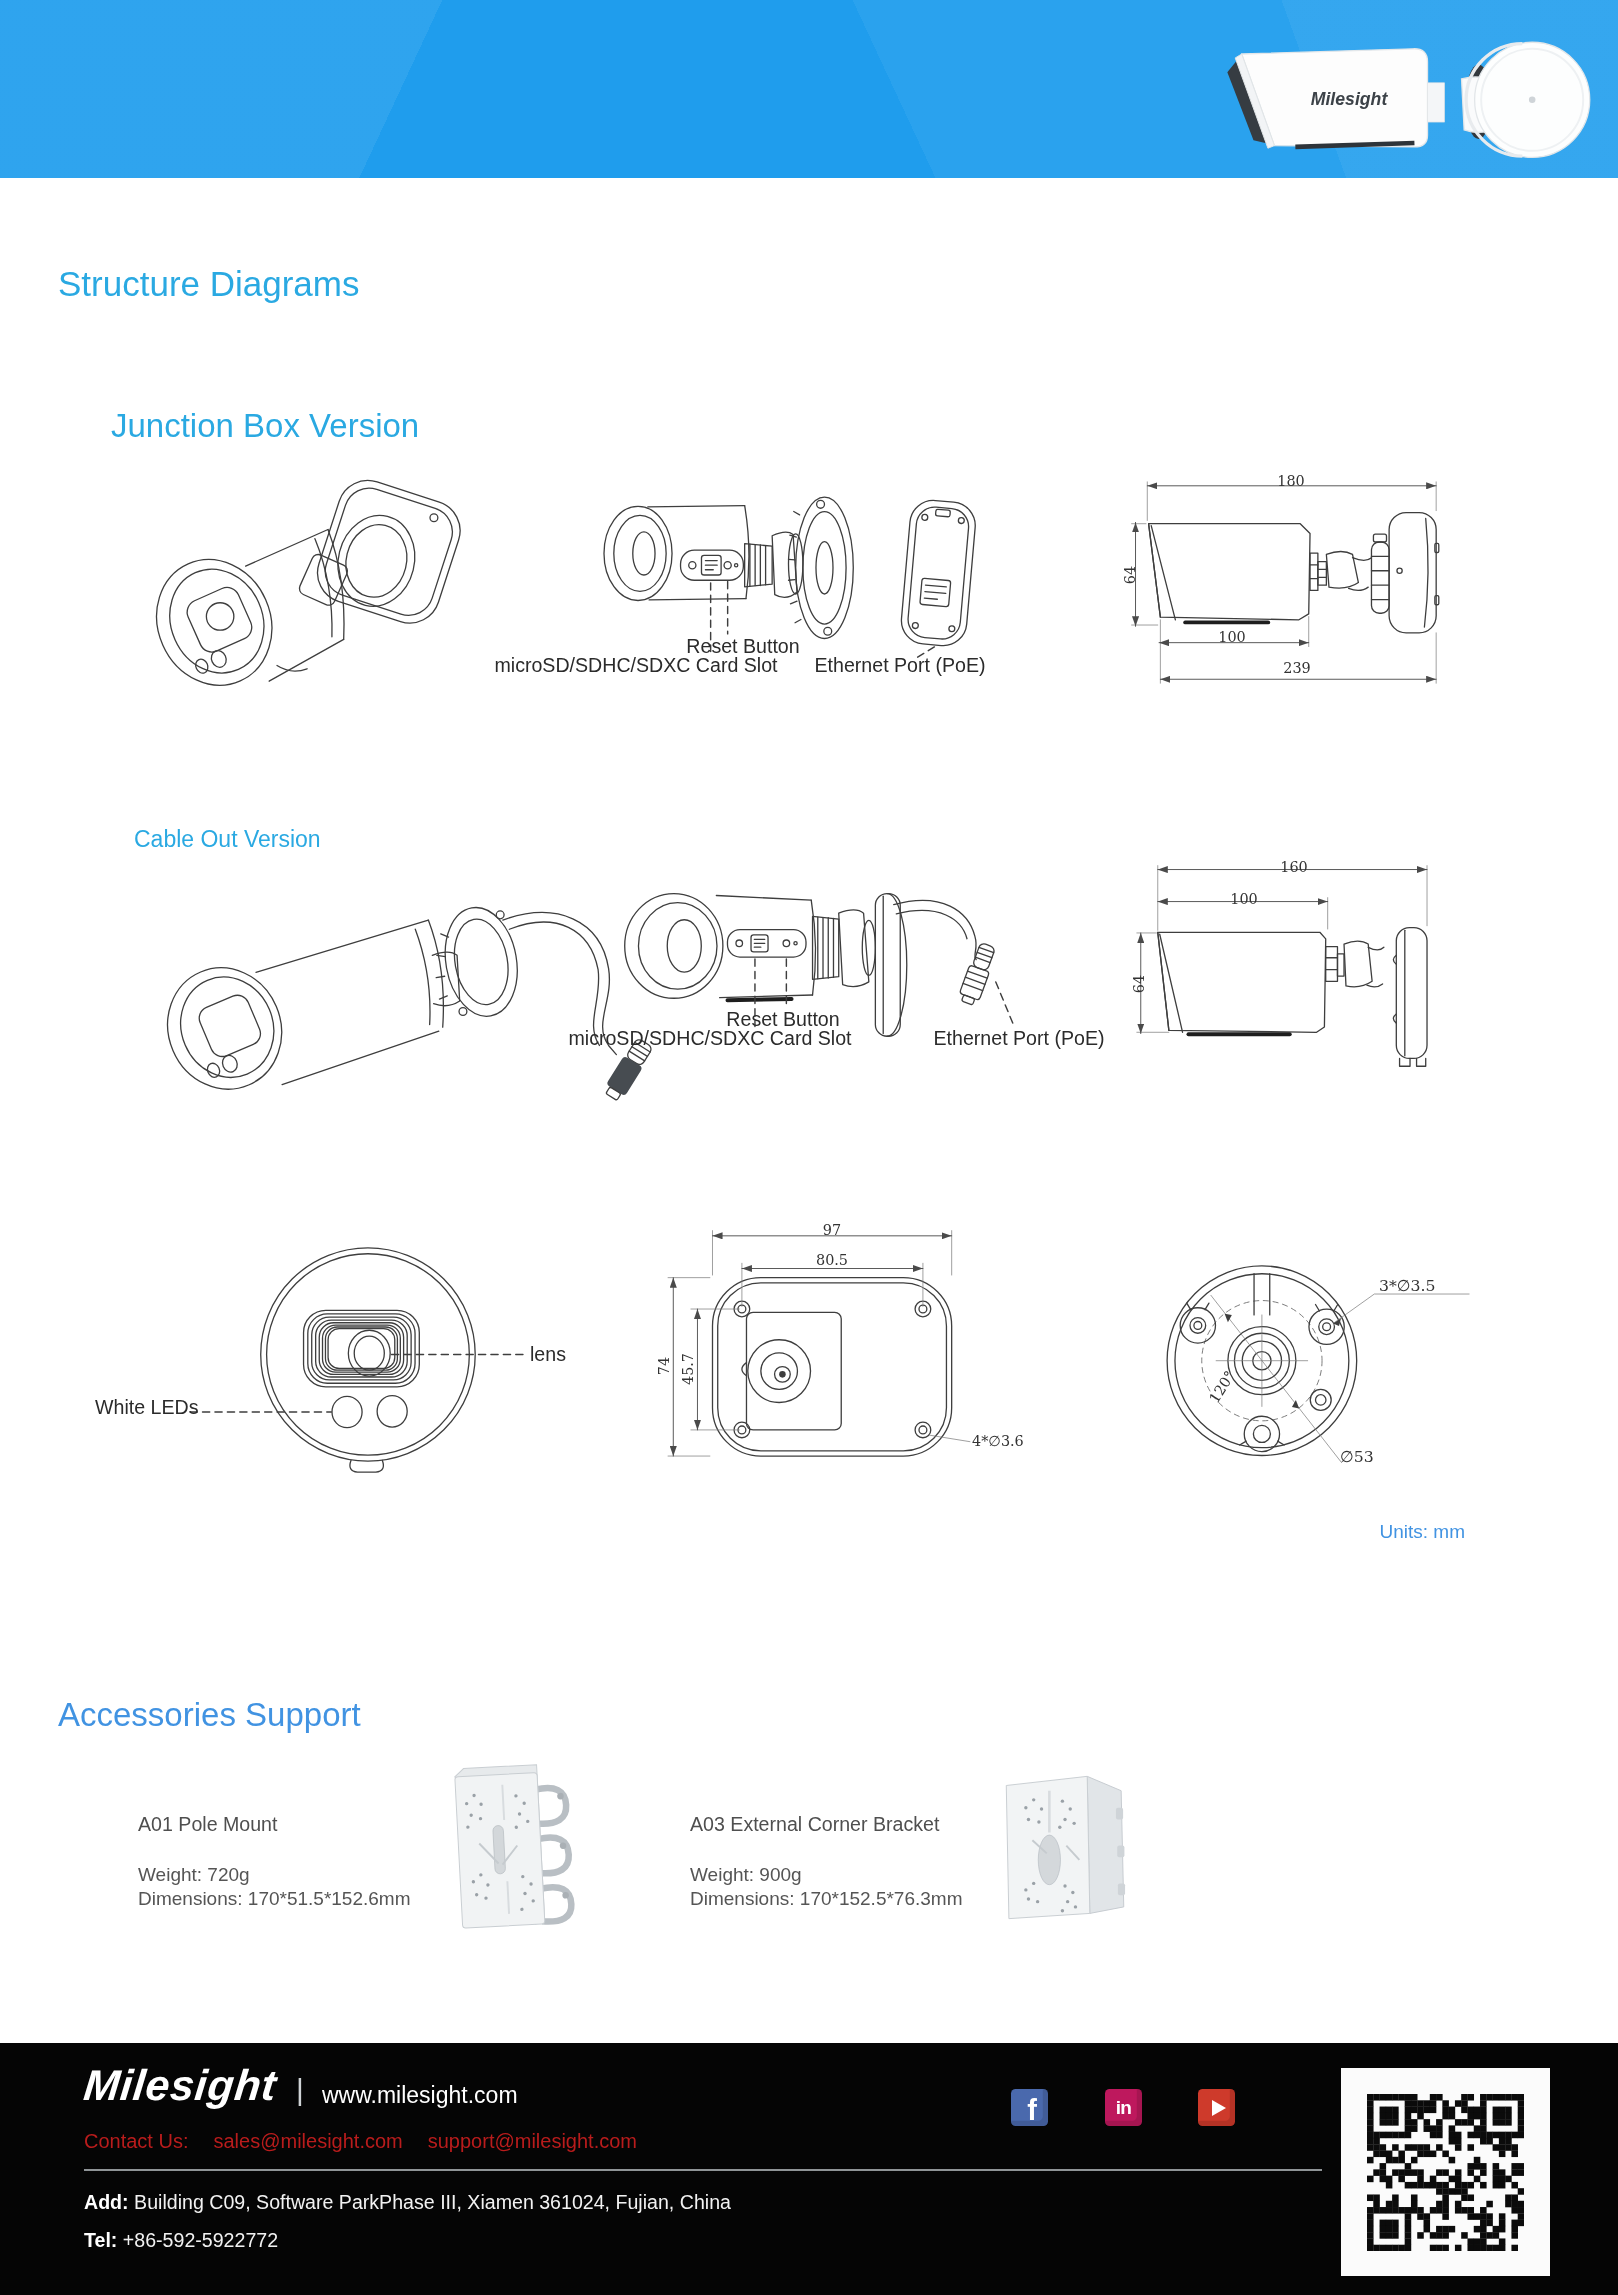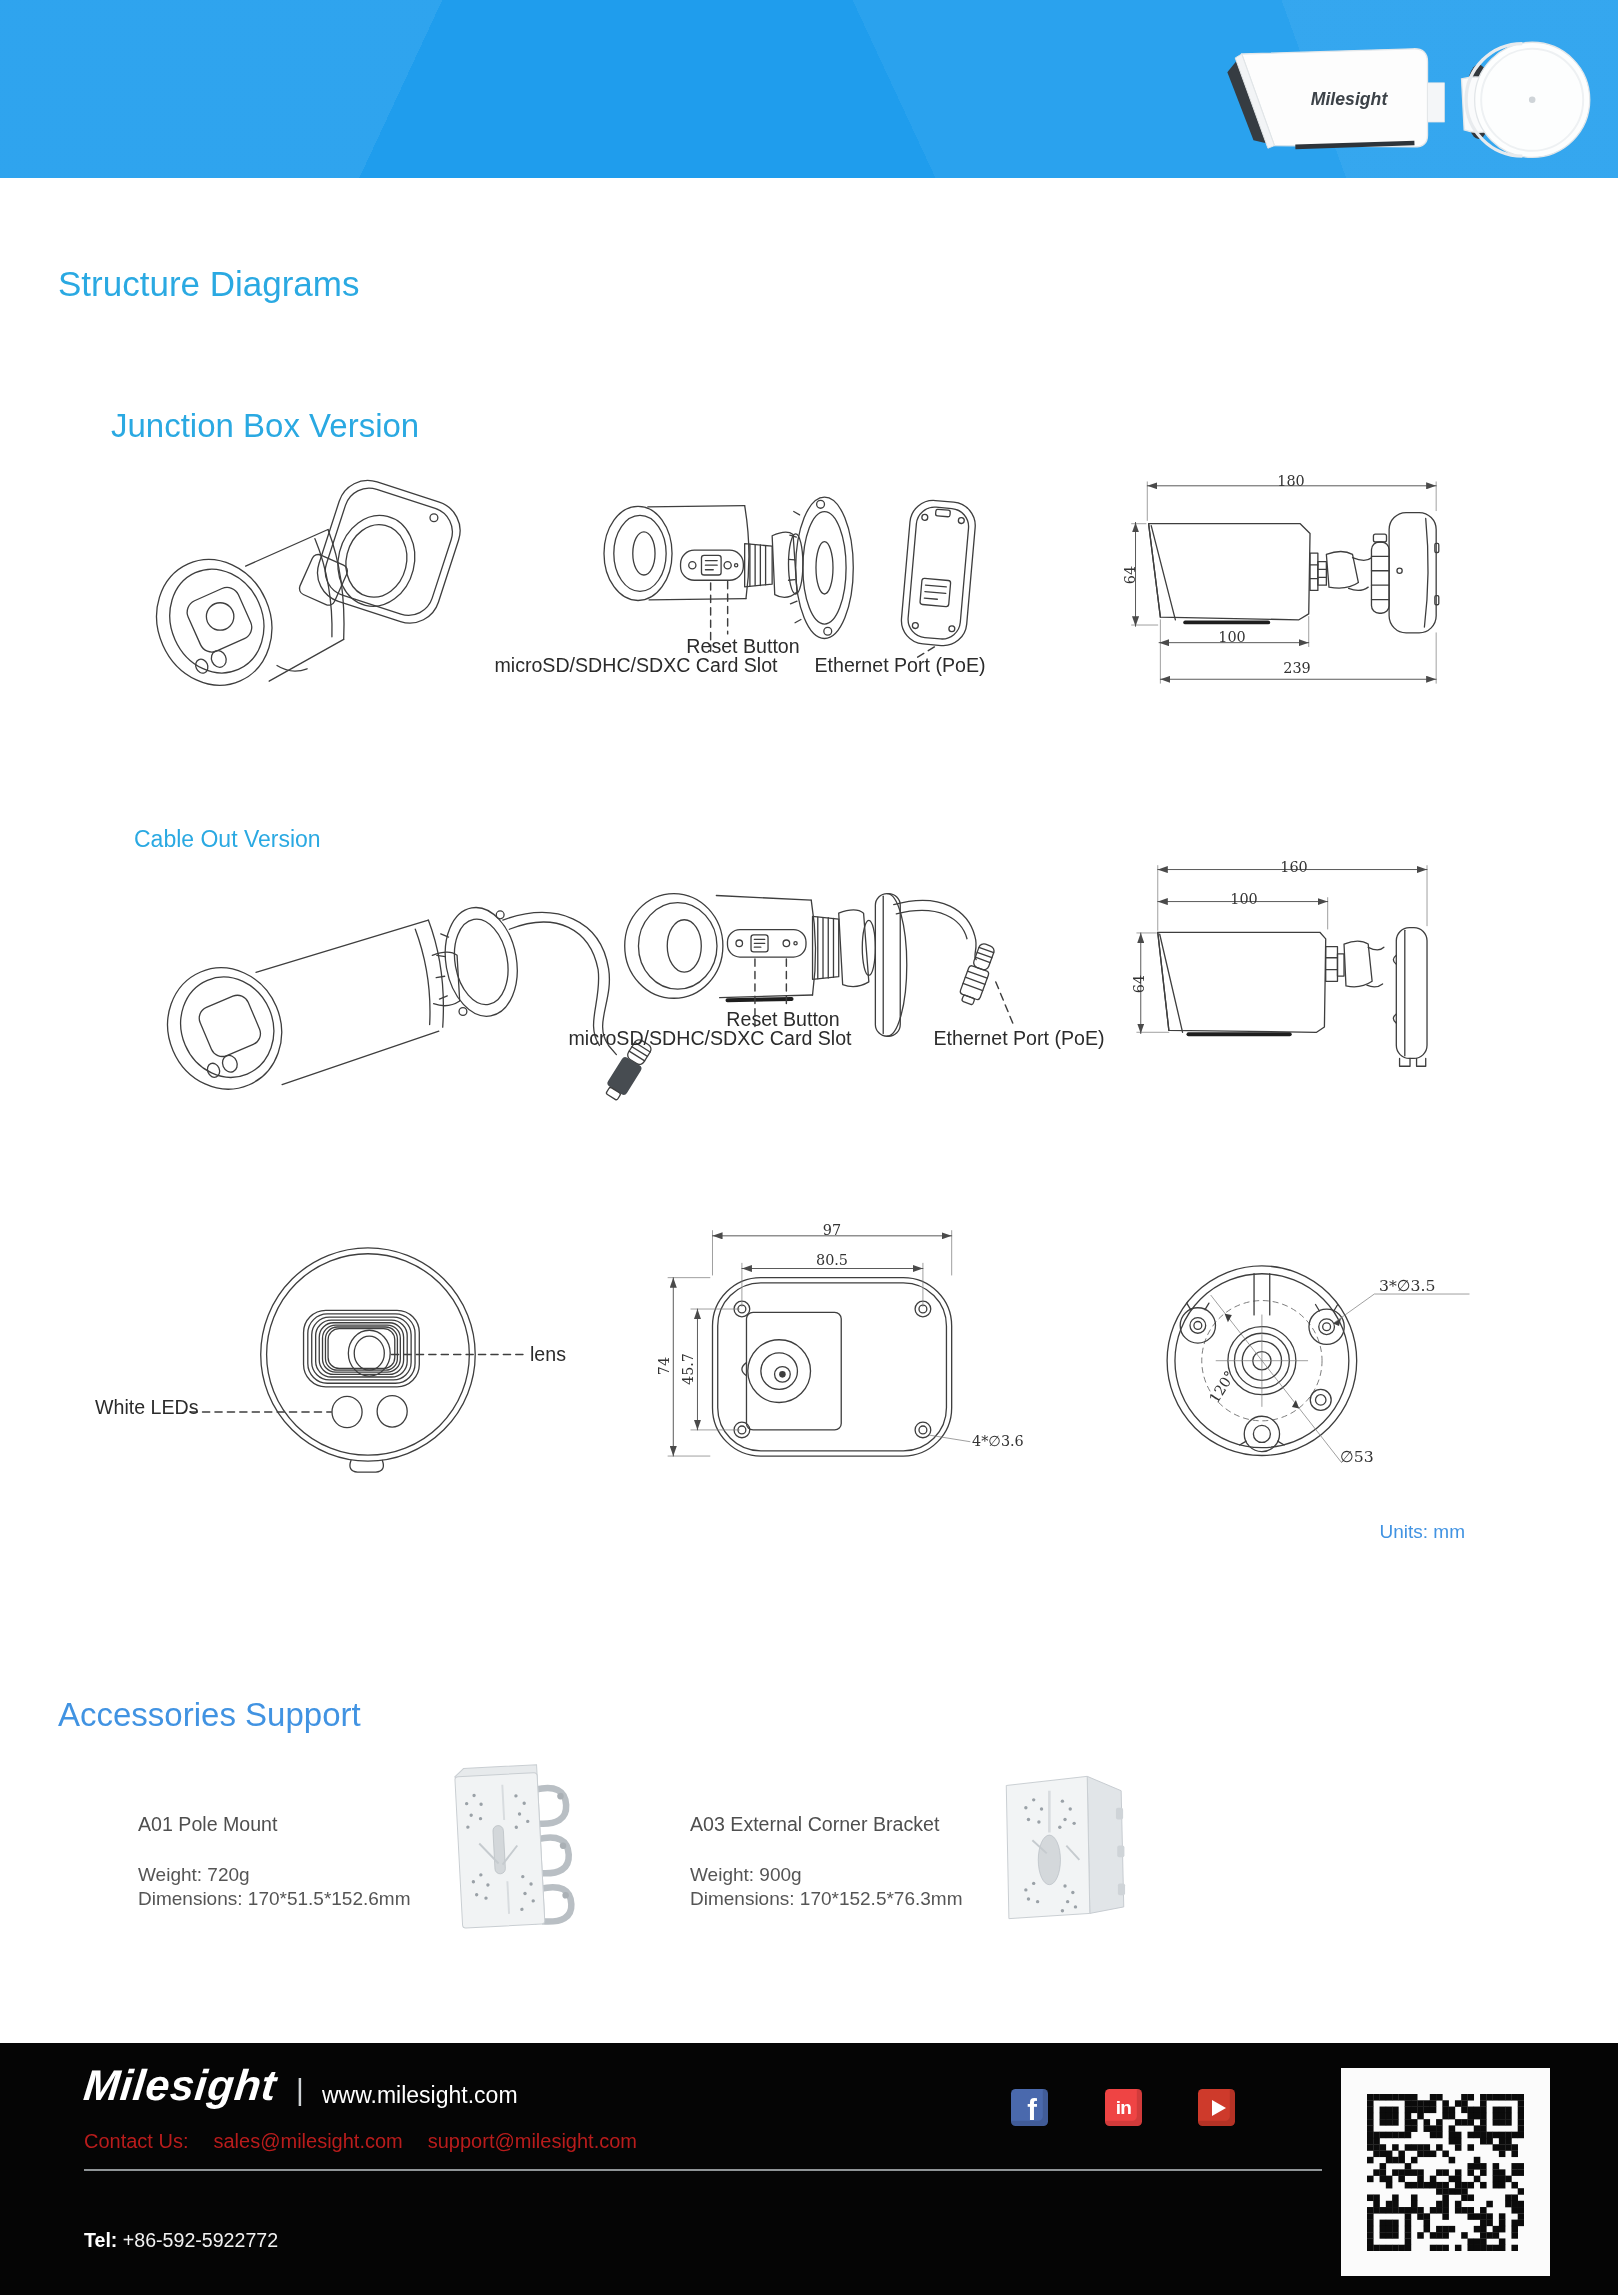--- a/index.html
+++ b/index.html
@@ -51,21 +51,21 @@
   .f-pipe{position:absolute;left:296px;top:2073px;color:#cfd3d6;font-size:30px;font-weight:200;}
   .f-web{position:absolute;left:322px;top:2082px;color:#ffffff;font-size:23px;}
   .f-contact{position:absolute;left:84px;top:2130px;color:#b91c1c;font-size:20px;font-weight:400;white-space:nowrap;}
   .f-contact span{margin-right:25px;}
   .f-divider{position:absolute;left:84px;top:2169px;width:1238px;height:2px;background:#8f9497;}
   .f-line{position:absolute;left:84px;color:#f2f2f2;font-size:19.6px;white-space:nowrap;}
   .f-line b{font-weight:700;color:#ffffff;}
   .soc{position:absolute;top:2089px;width:37px;height:37px;border-radius:4.6px;display:flex;
     align-items:center;justify-content:center;box-shadow:inset -5.2px -5.2px 0 rgba(0,0,0,0.12);}
   .soc-f{left:1011px;background:#4a69ad;}
-  .soc-in{left:1105px;background:#ef4444;}
+  .soc-in{left:1105px;background:#be185d;}
   .soc-yt{left:1198px;background:#ce3a2b;}
   .soc-f .g{color:#fff;font-size:29px;font-weight:700;transform:translate(2.6px,3.3px);}
   .soc-in .g{color:#fff;font-size:19px;font-weight:700;letter-spacing:-0.7px;}
   .soc-yt .g{width:0;height:0;border-left:14.4px solid #fff;border-top:8.5px solid transparent;
     border-bottom:8.5px solid transparent;margin-left:4.6px;}
   .qr-box{position:absolute;left:1341px;top:2068px;width:209px;height:208px;background:#fbfbfb;}
   .qr-box svg{position:absolute;left:26px;top:25.5px;}
 </style>
 </head>
 <body>
@@ -462,20 +462,23 @@
   </div>
 
   <div class="footer"></div>
   <div class="f-logo">Milesight</div>
   <div class="f-pipe">|</div>
   <div class="f-web">www.milesight.com</div>
   <div class="f-contact">
     <span>Contact Us:</span><span>sales@milesight.com</span><span>support@milesight.com</span>
   </div>
   <div class="f-divider"></div>
+  <div class="f-line" style="top:2191px">
+    <b>Add:</b>&nbsp;<span>Building C09, Software ParkPhase III, Xiamen 361024, Fujian, China</span>
+  </div>
   <div class="f-line" style="top:2229px">
     <b>Tel:</b>&nbsp;<span>+86-592-5922772</span>
   </div>
   <div class="soc soc-f">
       <span class="g">f</span>
     </div>
   <div class="soc soc-in">
       <span class="g">in</span>
     </div>
   <div class="soc soc-yt">

